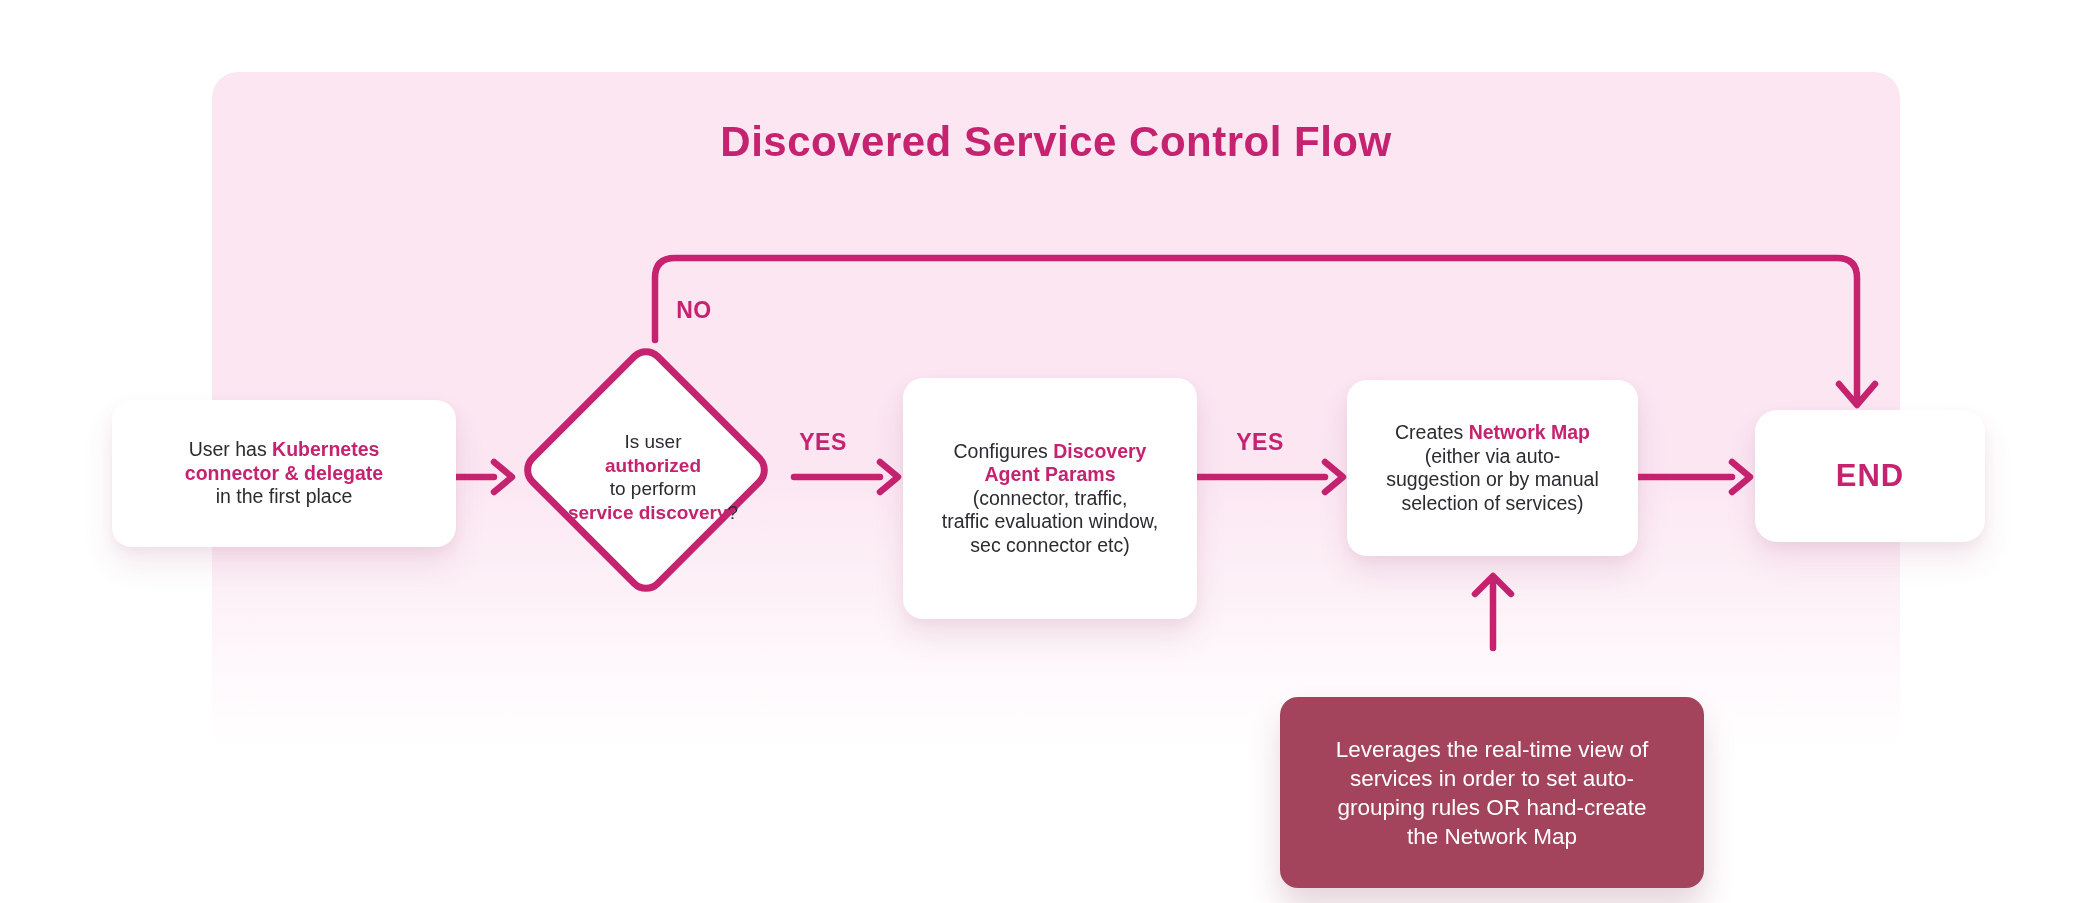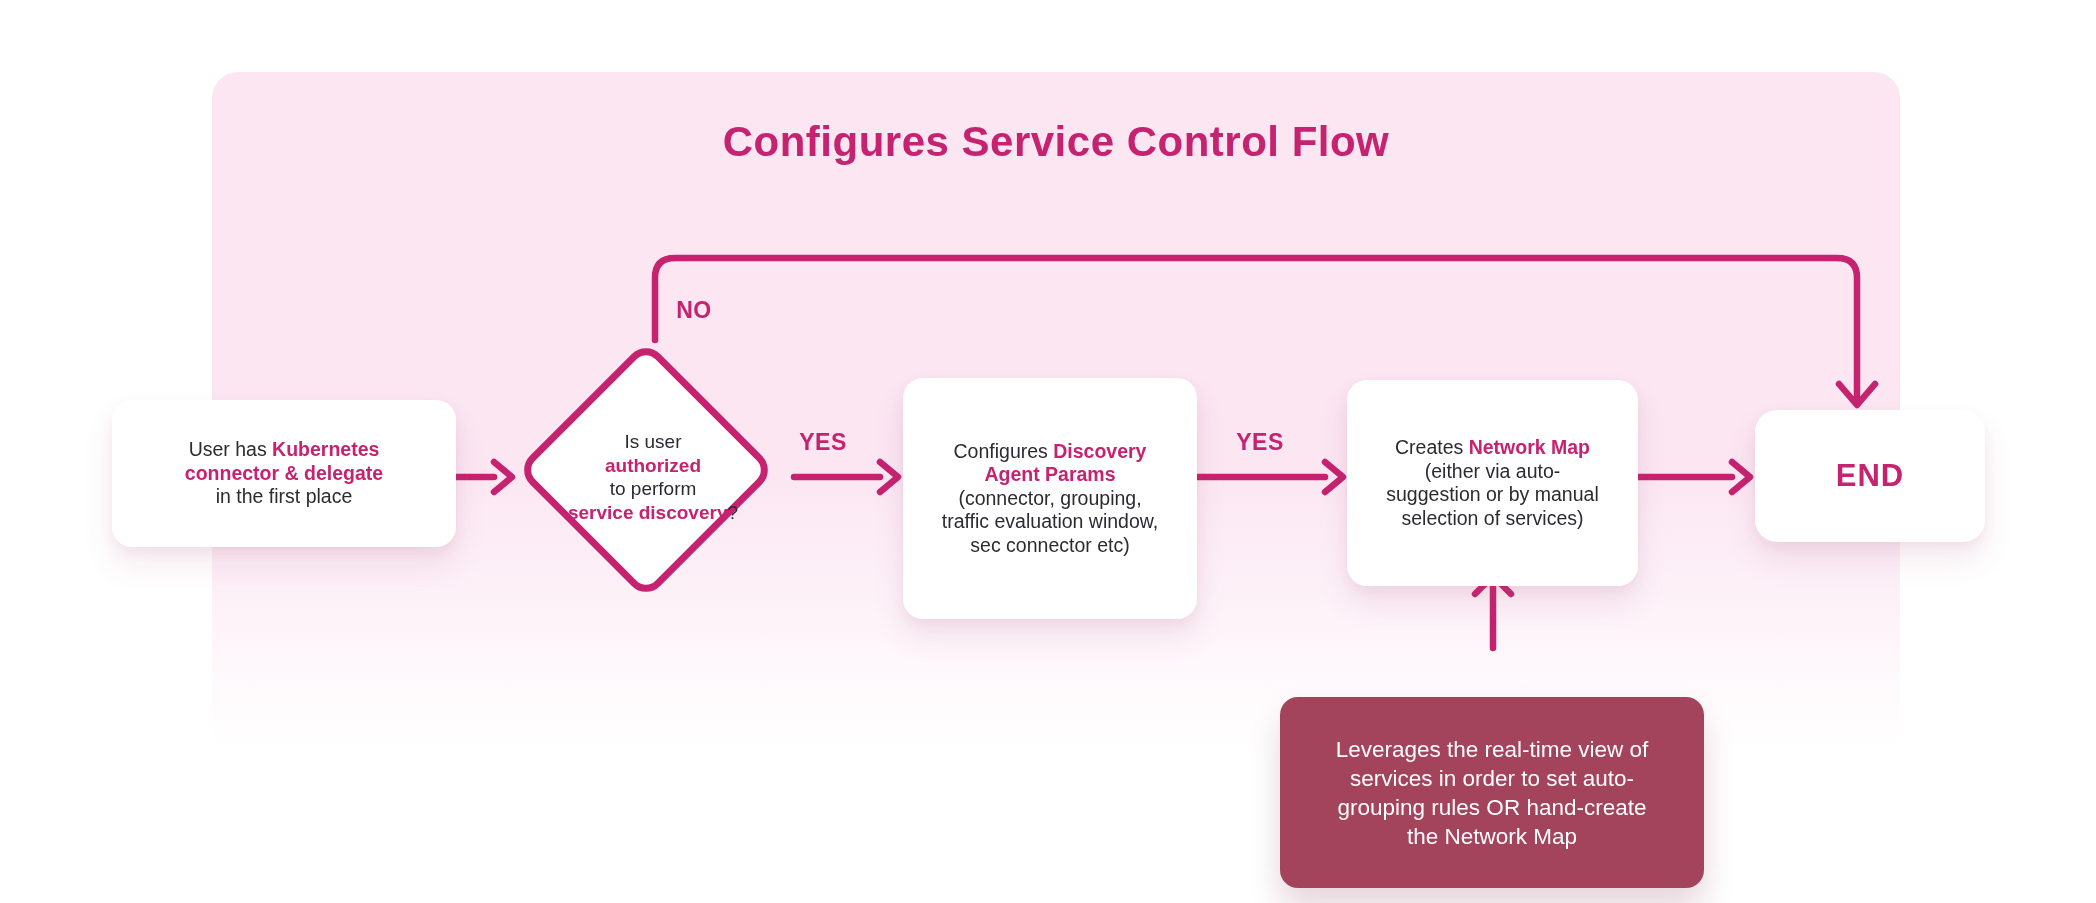--- a/index.html
+++ b/index.html
@@ -62,21 +62,21 @@
     display: flex;
     align-items: center;
     justify-content: center;
     text-align: center;
     color: var(--text-dark);
     font-size: 19.5px;
     line-height: 23.5px;
   }
   #node-start   { left: 112px;  top: 400px; width: 344px; height: 147px; }
   #node-configure { left: 903px; top: 378px; width: 294px; height: 241px; }
-  #node-create  { left: 1347px; top: 380px; width: 291px; height: 206px; }
+  #node-create  { left: 1347px; top: 380px; width: 291px; height: 176px; }
   #node-end {
     left: 1755px; top: 410px; width: 230px; height: 132px;
     font-size: 31px; font-weight: 700; letter-spacing: 1px;
     color: var(--accent);
     border-radius: 22px;
   }
   .accent {
     color: var(--accent);
     font-weight: 700;
   }
@@ -127,21 +127,21 @@
   #label-yes2 { left: 1260px; top: 429px; }
   #label-no   { left: 694px;  top: 297px; }
 </style>
 </head>
 <body>
 
 <div class="canvas">
 
   <div class="panel"></div>
 
-  <div class="title">Configures Service Control Flow</div>
+  <div class="title">Discovered Service Control Flow</div>
 
   <svg class="connectors" width="2096" height="903" viewBox="0 0 2096 903" aria-hidden="true">
     <path d="M407,477 H494 M494,462 L512,477 L494,492"></path>
     <path d="M794,477 H880 M880,462 L898,477 L880,492"></path>
     <path d="M1197,477 H1325 M1325,462 L1343,477 L1325,492"></path>
     <path d="M1638,477 H1732 M1732,462 L1750,477 L1732,492"></path>
     <path d="M655,340 L655,278 Q655,258 675,258 L1837,258 Q1857,258 1857,278 L1857,400 M1839,384 L1857,405 L1875,384"></path>
     <path d="M1493,648 L1493,580 M1475,594 L1493,576 L1511,594"></path>
   </svg>
 
@@ -158,21 +158,21 @@
     <div>Is user</div>
     <div class="accent">authorized</div>
     <div>to perform</div>
     <div><span class="accent">service discovery</span><span>?</span></div>
   </div>
 
   <div class="node" id="node-configure">
     <div>
       <div><span>Configures </span><span class="accent">Discovery</span></div>
       <div class="accent">Agent Params</div>
-      <div>(connector, grouping,</div>
+      <div>(connector, traffic,</div>
       <div>traffic evaluation window,</div>
       <div>sec connector etc)</div>
     </div>
   </div>
 
   <div class="node" id="node-create">
     <div>
       <div><span>Creates </span><span class="accent">Network Map</span></div>
       <div>(either via auto-</div>
       <div>suggestion or by manual</div>

